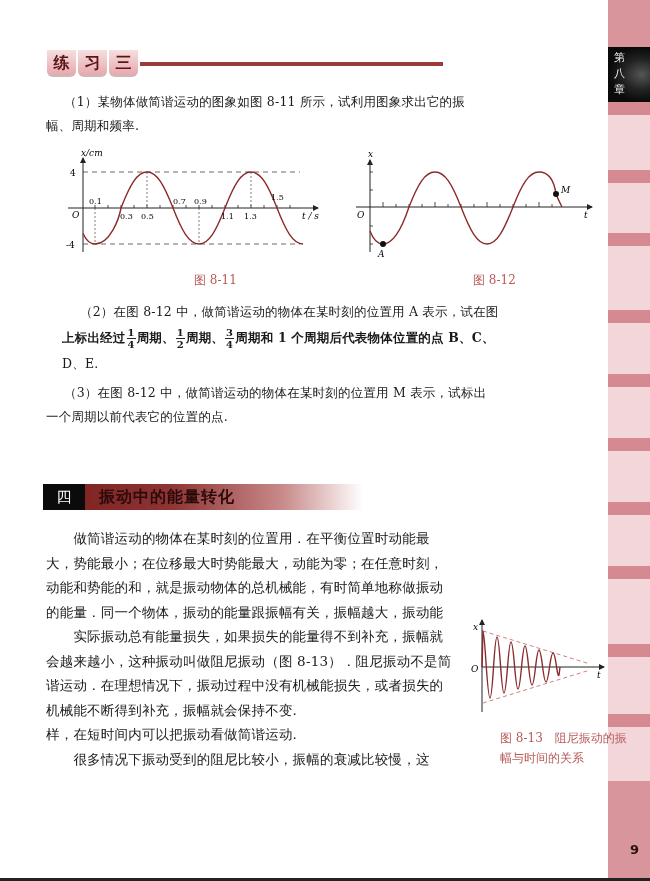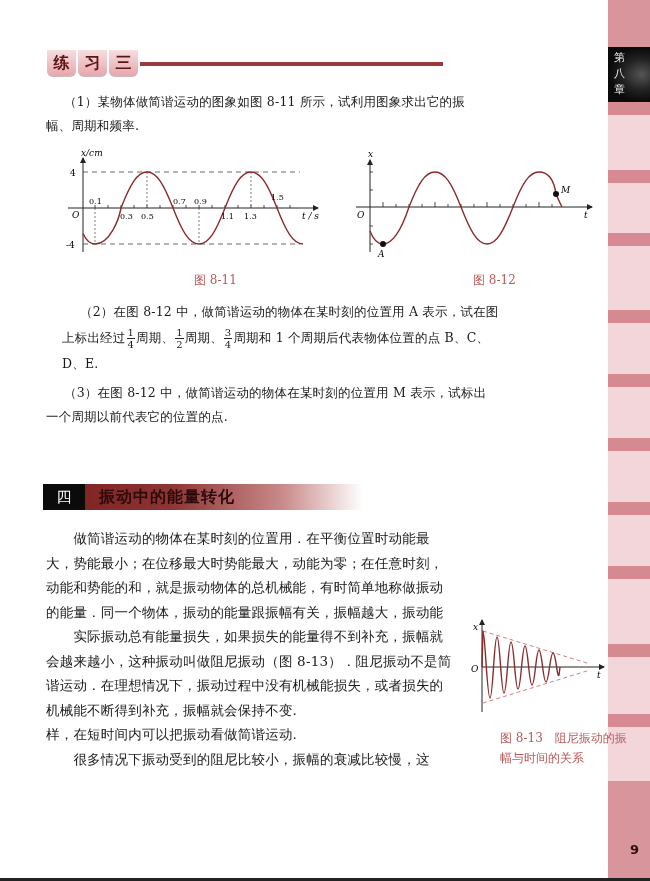--- a/index.html
+++ b/index.html
@@ -165,21 +165,21 @@
   <text x="368" y="157" font-size="9" font-style="italic">x</text>
   <text x="357" y="218" font-size="9" font-style="italic">O</text>
   <text x="378" y="257" font-size="9" font-style="italic">A</text>
   <text x="561" y="193" font-size="9" font-style="italic">M</text>
   <text x="584" y="218" font-size="9" font-style="italic">t</text>
 </svg>
 <div class="caption" style="left:457px;top:272px;">图 8-12</div>
 
 <div class="p" style="left:62px;top:300px;">
   <div style="padding-left:18px;">（2）在图 8-12 中，做简谐运动的物体在某时刻的位置用 A 表示，试在图</div>
-  <div style="height:28px;line-height:28px;">
+  <div style="height:28px;line-height:28px;font-weight:bold;">
     <span>上标出经过</span><span class="frac"><span class="num">1</span><span>4</span></span><span>周期、</span><span class="frac"><span class="num">1</span><span>2</span></span><span>周期、</span><span class="frac"><span class="num">3</span><span>4</span></span><span>周期和 1 个周期后代表物体位置的点 B、C、</span>
   </div>
   <div>D、E.</div>
 </div>
 <div class="p" style="left:46px;top:381px;">
   <div style="padding-left:18px;">（3）在图 8-12 中，做简谐运动的物体在某时刻的位置用 M 表示，试标出</div>
   <div>一个周期以前代表它的位置的点.</div>
 </div>
 
 <div class="sec-header">

